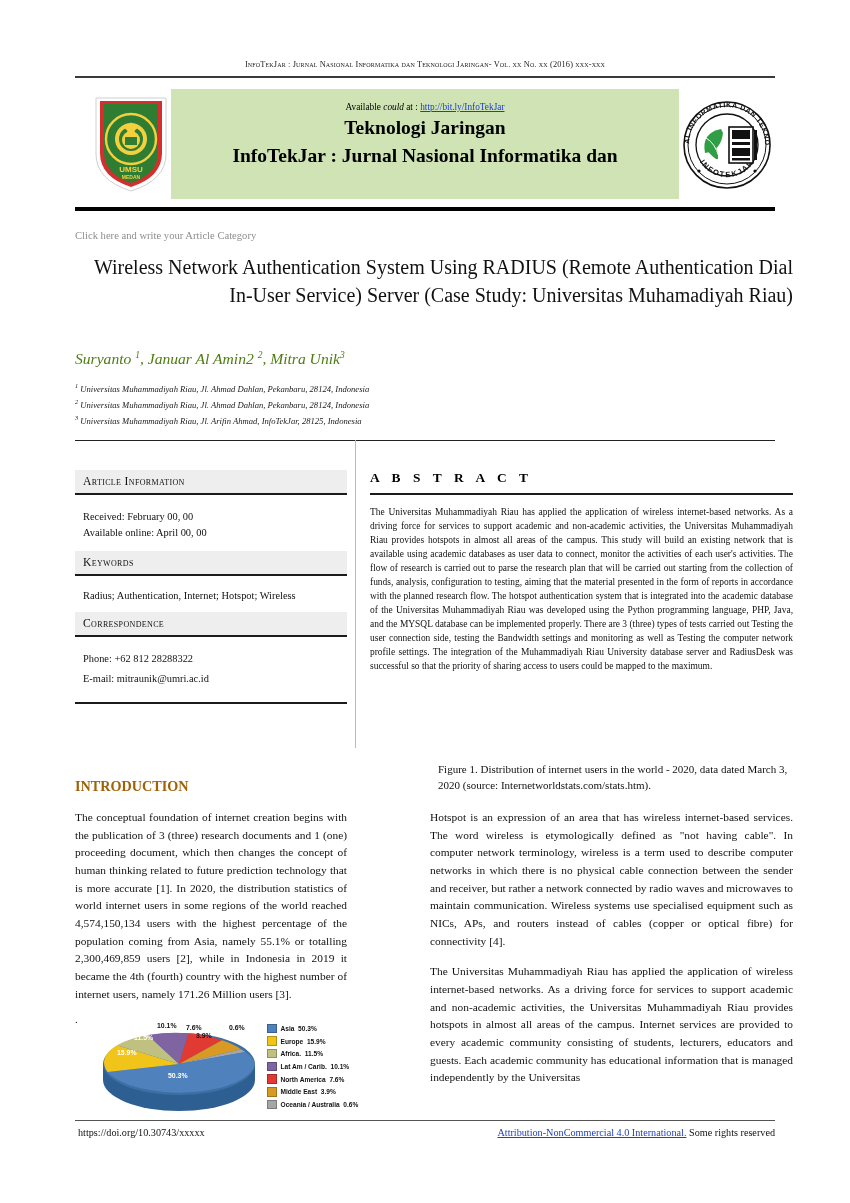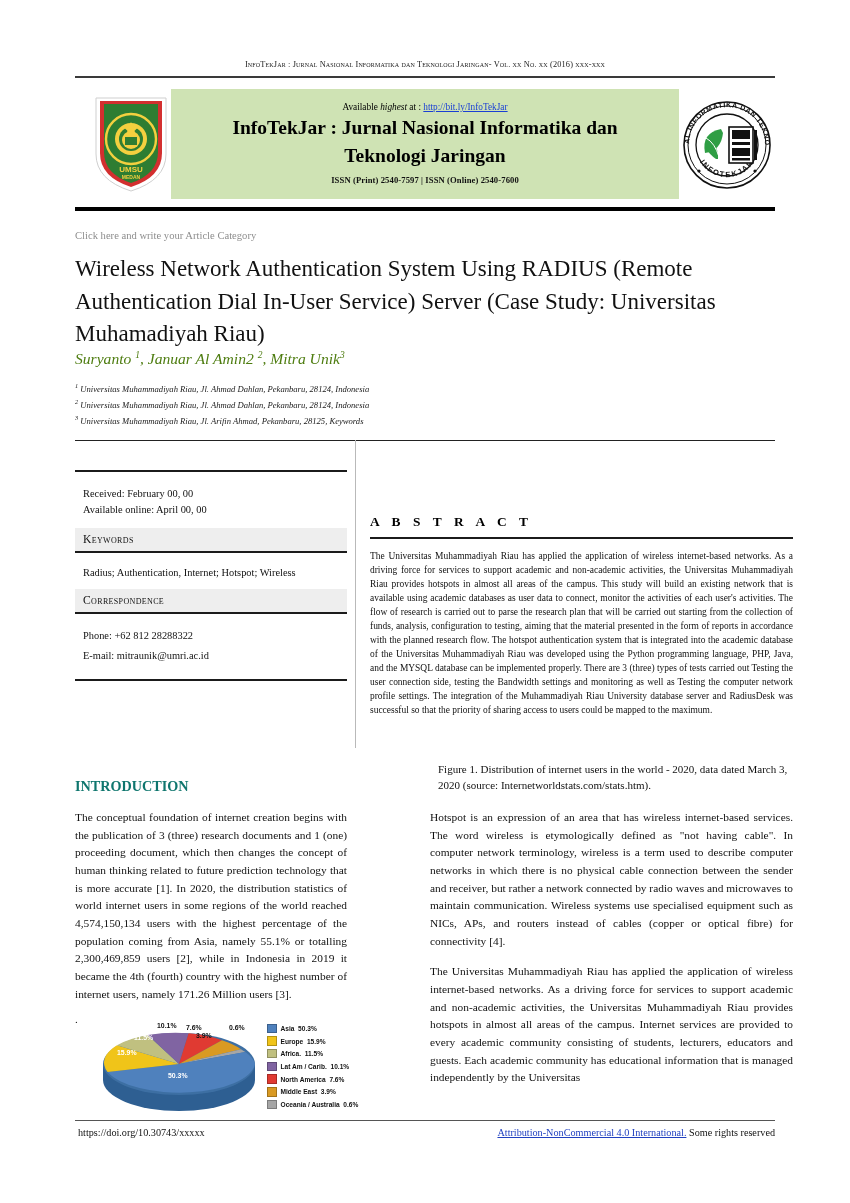--- a/index.html
+++ b/index.html
@@ -111,23 +111,24 @@
   .category {
     position: absolute;
     left: 75px; top: 230px;
     font-size: 10.6px;
     color: #8d8d8d;
   }
   .art-title {
     position: absolute;
     left: 75px; top: 253px;
     width: 718px;
-    font-size: 23px;
+    font-size: 20px;
     line-height: 1.42;
     color: #111;
+    text-align: right;
   }
   .authors {
     position: absolute;
     left: 75px; top: 350px;
     width: 700px;
     font-size: 15.6px;
     font-style: italic;
     color: #4d7c0f;
   }
   .authors sup { font-size: 9.5px; font-style: italic; }
@@ -193,21 +194,20 @@
   .abs-col {
     position: absolute;
     left: 370px; top: 470px;
     width: 423px;
   }
   .abs-head {
     font-size: 13.4px;
     font-weight: bold;
     letter-spacing: 4.6px;
     color: #000;
-    margin-top: 44px;
   }
   .abs-rule {
     height: 1.7px;
     background: #1b1b1b;
     margin-top: 7px;
   }
   .abs-body {
     margin-top: 11px;
     font-size: 9.45px;
     line-height: 1.48;
@@ -224,21 +224,21 @@
   .body-right {
     position: absolute;
     left: 430px; top: 762px;
     width: 363px;
   }
   h2.sec {
     margin: 0 0 14px 0;
     font-size: 14.2px;
     font-weight: bold;
     font-family: "Liberation Serif", serif;
-    color: #0f766e;
+    color: #a16207;
   }
   p.para {
     margin: 0 0 13px 0;
     font-size: 11.4px;
     line-height: 1.55;
     text-align: justify;
     color: #111;
   }
   p.figcap {
     margin: 0 0 15px 0;
@@ -340,29 +340,28 @@
       <circle cx="43" cy="47" r="16" fill="#f4d03f"></circle>
       <circle cx="43" cy="47" r="12" fill="#2e7d32"></circle>
       <circle cx="43" cy="48" r="9" fill="#f4d03f"></circle>
       <path d="M37 45 h12 v8 h-12 z" fill="#2e7d32"></path>
       <path d="M43 30 l2.2 4.6 5 .7 -3.6 3.5 .9 5 -4.5-2.4 -4.5 2.4 .9-5 -3.6-3.5 5-.7 z" fill="#f4d03f"></path>
       <text x="43" y="80" font-family="Liberation Sans, sans-serif" font-size="8" font-weight="bold" fill="#f4d03f" text-anchor="middle">UMSU</text>
       <text x="43" y="87" font-family="Liberation Sans, sans-serif" font-size="5" font-weight="bold" fill="#f4d03f" text-anchor="middle">MEDAN</text>
     </svg>
 
     <div class="banner-avail">
-      <span>Available </span><em>highest</em><span> at : </span><a href="#">http://bit.ly/InfoTekJar</a>
+      <span>Available </span><em>could</em><span> at : </span><a href="#">http://bit.ly/InfoTekJar</a>
     </div>
 
     <div class="banner-title">
+      <div>Teknologi Jaringan</div>
       <div>InfoTekJar : Jurnal Nasional Informatika dan</div>
-      <div>Teknologi Jaringan</div>
     </div>
 
-    <div class="banner-issn">ISSN (Print) 2540-7597    |    ISSN (Online) 2540-7600</div>
 
     <svg class="logo-seal" viewBox="0 0 104 108">
       <defs>
         <path id="arcTop" d="M 14 56 A 38 38 0 0 1 90 56"></path>
         <path id="arcBot" d="M 20 56 A 32 32 0 0 0 84 56"></path>
       </defs>
       <circle cx="52" cy="56" r="43" fill="#ffffff" stroke="#111" stroke-width="1.6"></circle>
       <circle cx="52" cy="56" r="39" fill="#ffffff" stroke="#111" stroke-width="1"></circle>
       <circle cx="52" cy="56" r="31" fill="#ffffff" stroke="#111" stroke-width="1.3"></circle>
       <text font-family="Liberation Sans, sans-serif" font-size="7.1" font-weight="bold" fill="#111" letter-spacing="0.6">
@@ -388,27 +387,28 @@
   <div class="rule-thick"></div>
 
   <div class="category">Click here and write your Article Category</div>
   <div class="art-title">Wireless Network Authentication System Using RADIUS (Remote Authentication Dial In-User Service) Server (Case Study: Universitas Muhamadiyah Riau)</div>
   <div class="authors">
     <i>Suryanto <sup>1</sup>, Januar Al Amin2 <sup>2</sup>, Mitra Unik<sup>3</sup></i>
   </div>
   <div class="affils">
     <div><sup>1</sup> <span>Universitas Muhammadiyah Riau, Jl. Ahmad Dahlan, Pekanbaru, 28124, Indonesia</span></div>
     <div><sup>2</sup> <span>Universitas Muhammadiyah Riau, Jl. Ahmad Dahlan, Pekanbaru, 28124, Indonesia</span></div>
-    <div><sup>3</sup> <span>Universitas Muhammadiyah Riau, Jl. Arifin Ahmad, Pekanbaru, 28125, Keywords</span></div>
+    <div><sup>3</sup> <span>Universitas Muhammadiyah Riau, Jl. Arifin Ahmad, InfoTekJar, 28125, Indonesia</span></div>
   </div>
 
   <div class="rule-mid"></div>
   <div class="col-divider"></div>
 
   <div class="info-col">
+    <div class="sec-head">Article Information</div>
     <div class="sec-rule"></div>
     <div class="info-body">
       <div>Received: February 00, 00</div>
       <div>Available online: April 00, 00</div>
     </div>
 
     <div class="sec-head">Keywords</div>
     <div class="sec-rule"></div>
     <div class="info-body kw">Radius; Authentication, Internet; Hotspot; Wireless</div>
 

